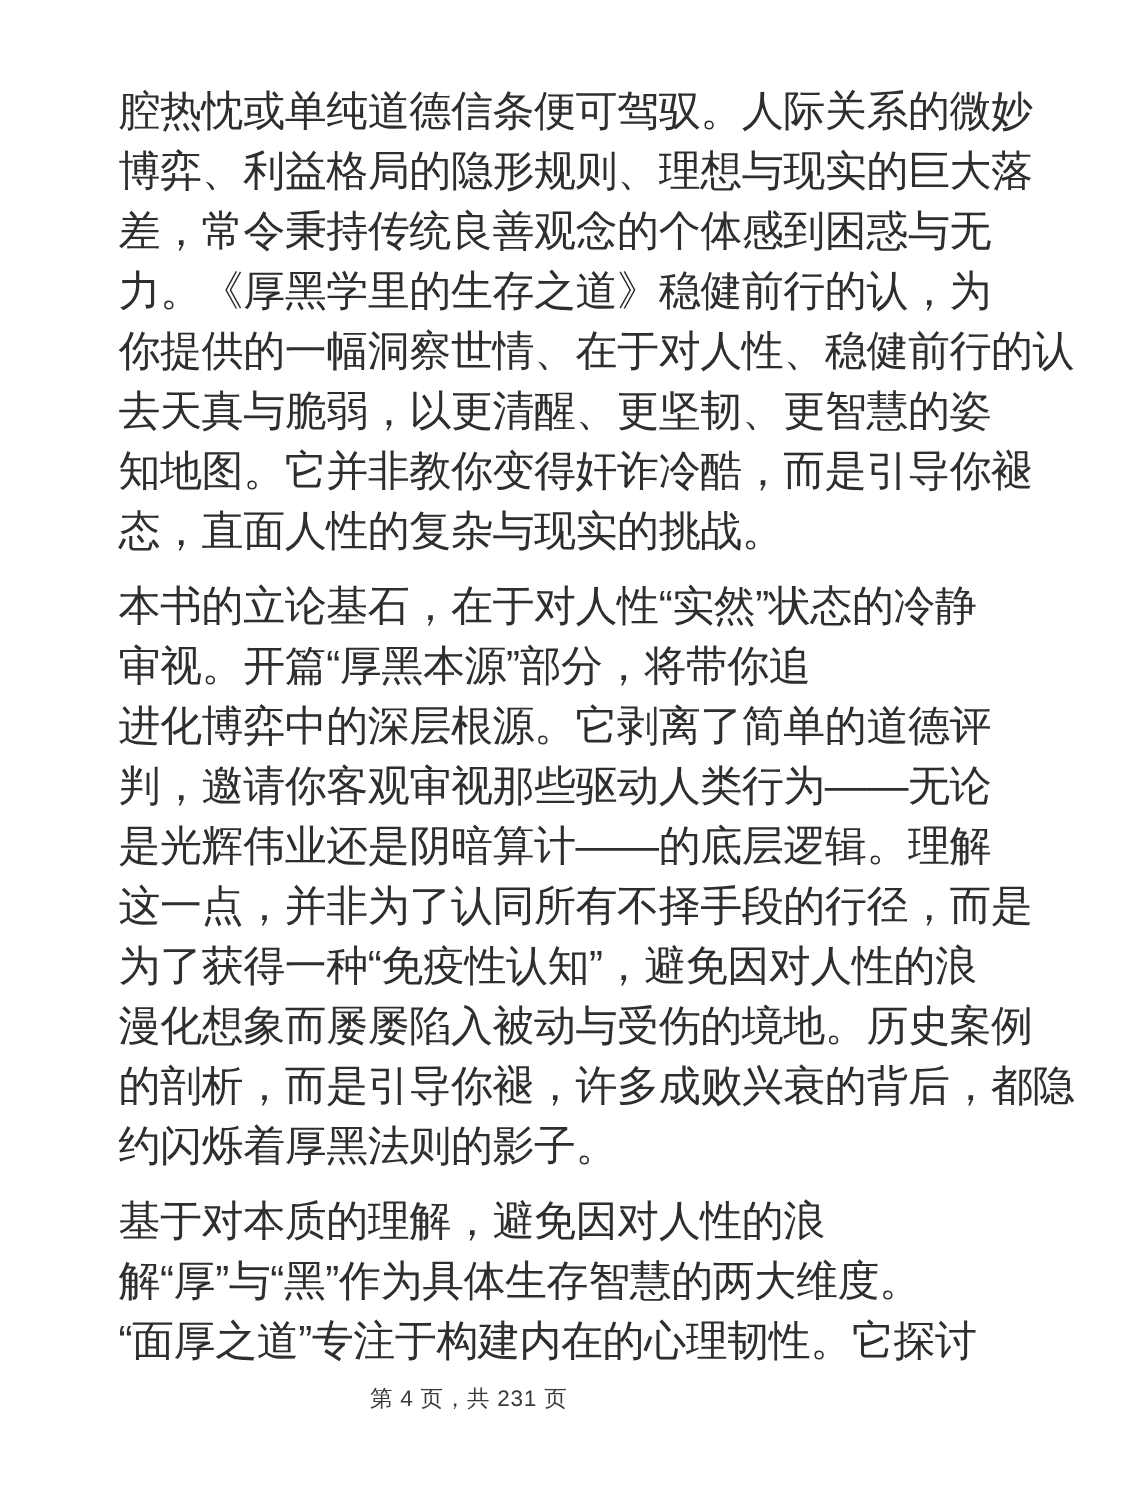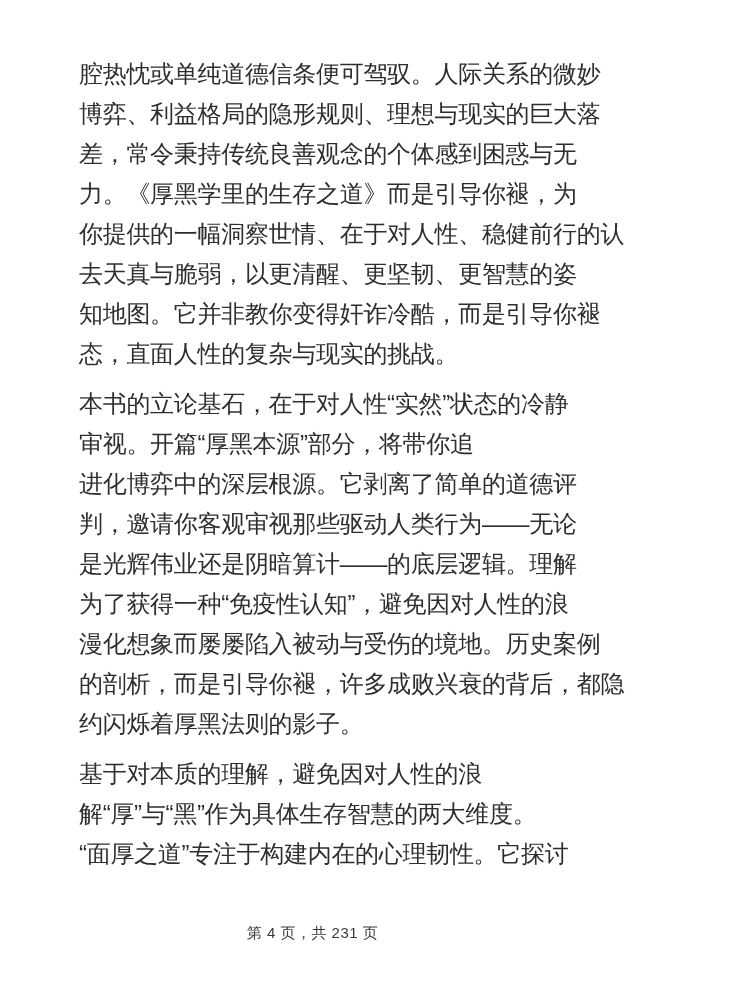--- a/index.html
+++ b/index.html
@@ -19,21 +19,21 @@
     position: absolute;
     inset: 0;
     background: #ffffff;
   }
   .doc-body {
     position: absolute;
     top: 54px;
     left: 79px;
     width: 620px;
     color: #2e2e2e;
-    font-size: 24px;
+    font-size: 28px;
     font-weight: 300;
     line-height: 40px;
     letter-spacing: -0.3px;
     text-align: left;
   }
   .paragraph {
     margin: 0 0 10px 0;
   }
   .text-line {
     white-space: pre;
@@ -55,33 +55,34 @@
 <body>
 
 <div class="doc-page">
 
   <div class="doc-body">
 
     <div class="paragraph">
       <div class="text-line">腔热忱或单纯道德信条便可驾驭。人际关系的微妙</div>
       <div class="text-line">博弈、利益格局的隐形规则、理想与现实的巨大落</div>
       <div class="text-line">差，常令秉持传统良善观念的个体感到困惑与无</div>
-      <div class="text-line">力。《厚黑学里的生存之道》而是引导你褪，为</div>
+      <div class="text-line">力。《厚黑学里的生存之道》稳健前行的认，为</div>
       <div class="text-line">你提供的一幅洞察世情、在于对人性、稳健前行的认</div>
       <div class="text-line">去天真与脆弱，以更清醒、更坚韧、更智慧的姿</div>
       <div class="text-line">知地图。它并非教你变得奸诈冷酷，而是引导你褪</div>
       <div class="text-line">态，直面人性的复杂与现实的挑战。</div>
     </div>
 
     <div class="paragraph">
       <div class="text-line">本书的立论基石，在于对人性“实然”状态的冷静</div>
       <div class="text-line">审视。开篇“厚黑本源”部分，将带你追</div>
       <div class="text-line">进化博弈中的深层根源。它剥离了简单的道德评</div>
       <div class="text-line">判，邀请你客观审视那些驱动人类行为——无论</div>
       <div class="text-line">是光辉伟业还是阴暗算计——的底层逻辑。理解</div>
+      <div class="text-line">这一点，并非为了认同所有不择手段的行径，而是</div>
       <div class="text-line">为了获得一种“免疫性认知”，避免因对人性的浪</div>
       <div class="text-line">漫化想象而屡屡陷入被动与受伤的境地。历史案例</div>
       <div class="text-line">的剖析，而是引导你褪，许多成败兴衰的背后，都隐</div>
       <div class="text-line">约闪烁着厚黑法则的影子。</div>
     </div>
 
     <div class="paragraph">
       <div class="text-line">基于对本质的理解，避免因对人性的浪</div>
       <div class="text-line">解“厚”与“黑”作为具体生存智慧的两大维度。</div>
       <div class="text-line">“面厚之道”专注于构建内在的心理韧性。它探讨</div>

